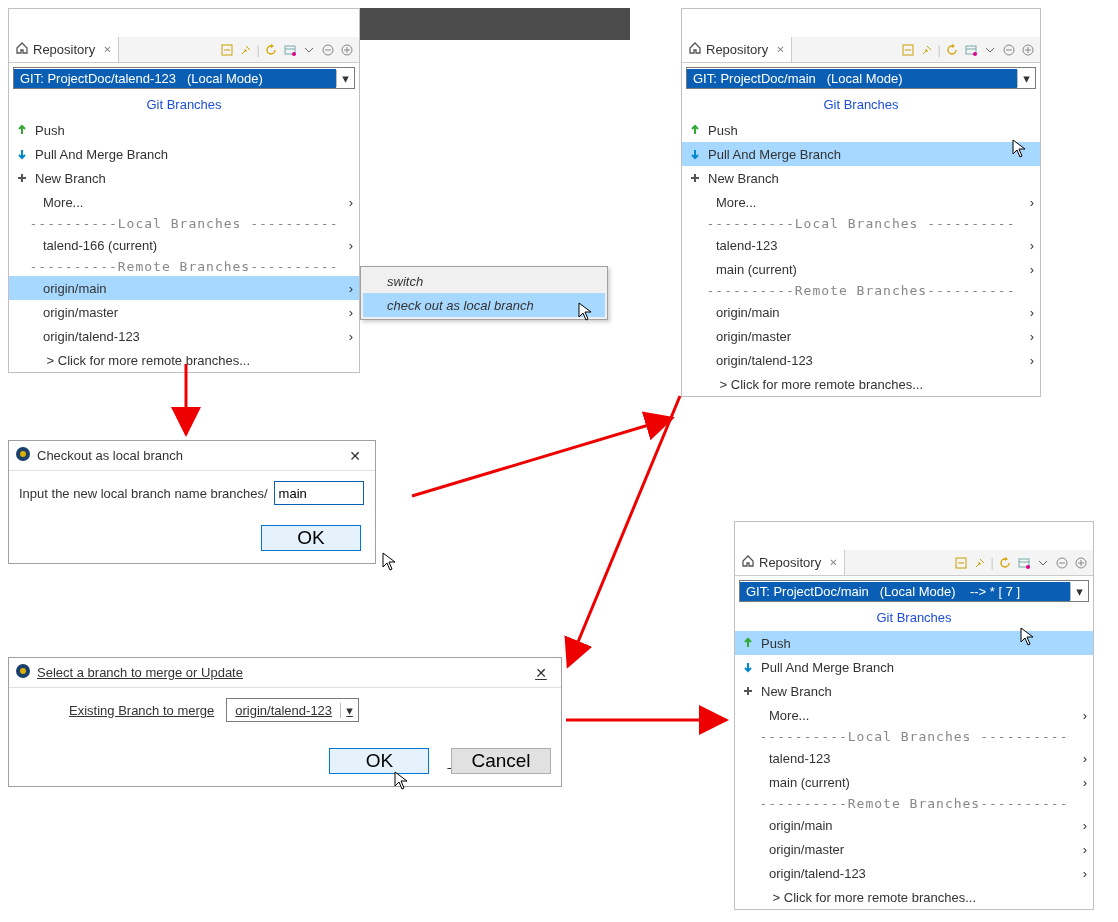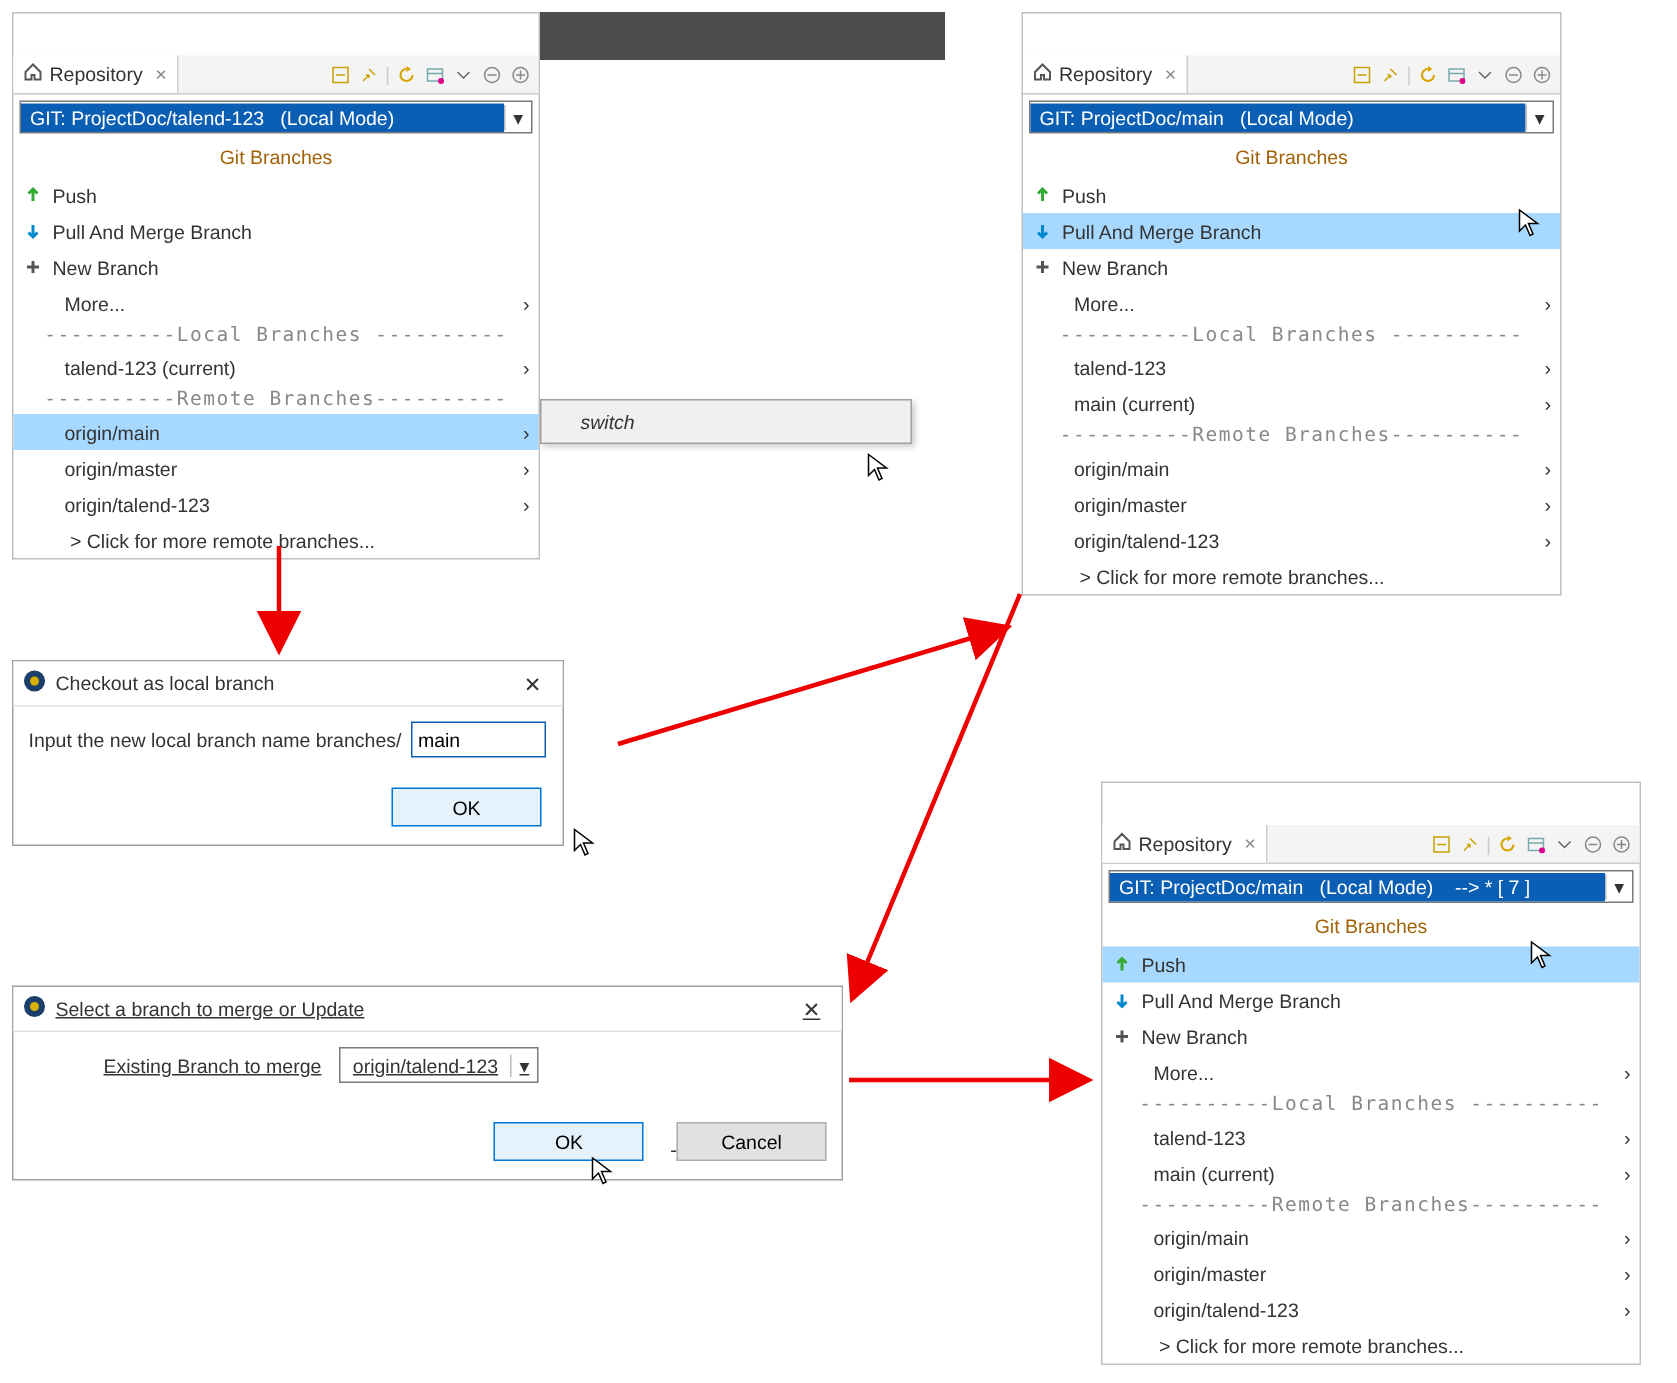--- a/index.html
+++ b/index.html
@@ -52,21 +52,21 @@
     align-items: center;
     border: 1px solid #7a7a7a;
     background: #fff;
   }
   .header-select.selected .hs-body { background: #0a5fb4; color: #fff; }
   .hs-body { flex: 1; padding: 2px 6px; white-space: pre; }
   .hs-arrow { width: 18px; text-align: center; border-left: 1px solid #bbb; padding: 1px 0; }
   .section-title {
     text-align: center;
     padding: 4px 0 6px;
-    color: #a16207;
+    color: #1d4ed8;
   }
   .row {
     display: flex;
     align-items: center;
     height: 24px;
     padding: 0 6px 0 6px;
     gap: 6px;
     cursor: default;
   }
   .row.hoverable { cursor: pointer; }
@@ -125,21 +125,21 @@
     padding: 2px 4px;
     font-family: inherit;
     font-size: 13px;
   }
   .btn {
     height: 26px;
     min-width: 100px;
     background: #e1e1e1;
     border: 1px solid #adadad;
     font-family: inherit;
-    font-size: 13px;
+    font-size: 19px;
     cursor: pointer;
   }
   .btn.focus {
     background: #e5f1fb;
     border: 1px solid #0078d7;
   }
   .select {
     height: 24px;
     border: 1px solid #7a7a7a;
     background: #fff;
@@ -260,21 +260,21 @@
       </span>
     <span class="label">New Branch</span>
   </div>
   <div class="row sub hoverable">
     <span class="label">More...</span>
     <span class="chev">›</span>
   </div>
 
   <div class="sep">----------Local  Branches ----------</div>
   <div class="row sub hoverable">
-    <span class="label">talend-123 (current)</span>
+    <span class="label">talend-166 (current)</span>
     <span class="chev">›</span>
   </div>
 
   <div class="sep">----------Remote Branches----------</div>
   <div class="row sub hoverable selected">
     <span class="label">origin/main</span>
     <span class="chev">›</span>
   </div>
   <div class="row sub hoverable">
     <span class="label">origin/master</span>
@@ -285,20 +285,23 @@
     <span class="chev">›</span>
   </div>
   <div class="row sub hoverable">
     <span class="label"> &gt; Click for more remote branches...</span>
   </div>
 </div>
 
 <div class="submenu" style="left:360px; top:266px; width:248px;">
   <div class="srow">
       <span>switch</span>
+    </div>
+  <div class="srow selected">
+      <span>check out as local branch</span>
     </div>
 </div>
 
 <div class="cursor" style="left:578px; top:302px;">
   <svg width="16" height="20">
       <path d="M1 1 L1 15 L5 11 L8 18 L10 17 L7 10 L13 10 Z" fill="#fff" stroke="#000"></path>
     </svg>
 </div>
 
 <div class="panel" style="left:681px; top:8px; width:360px;">

